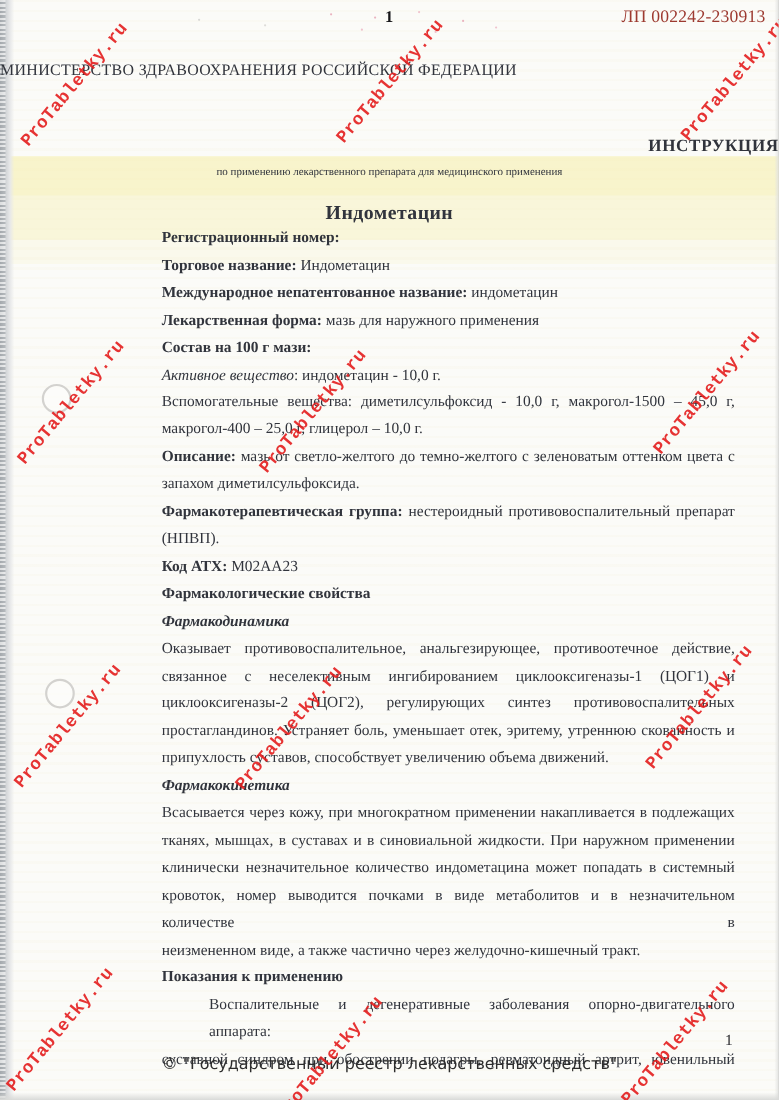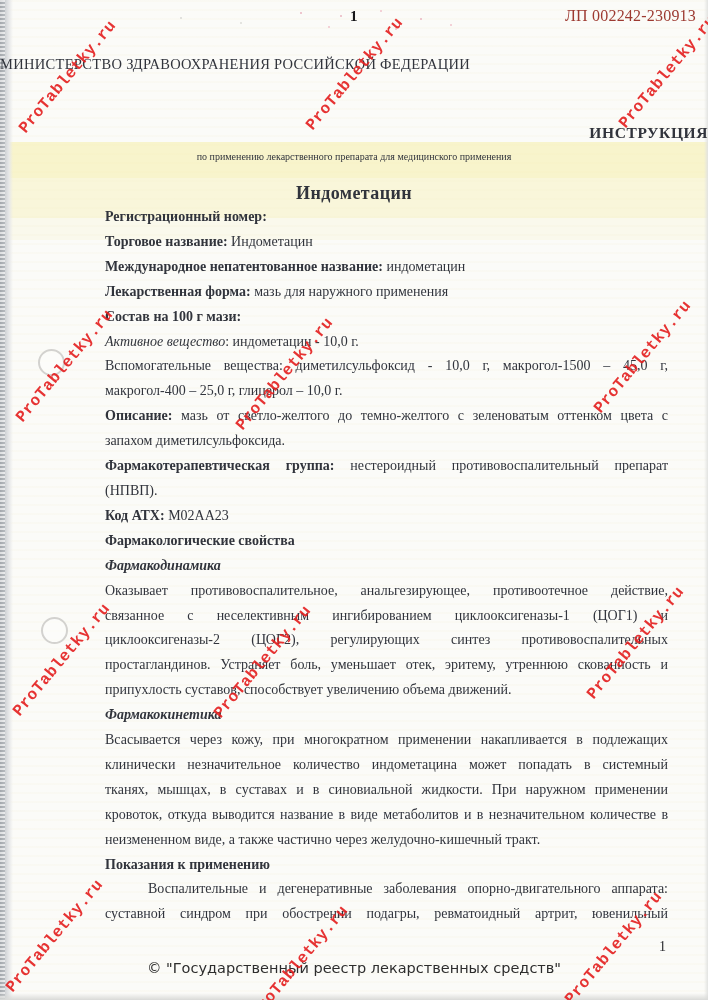--- a/index.html
+++ b/index.html
@@ -38,21 +38,21 @@
                95px 16px 0 #eec0ca,-120px 5px 0 #d9d9d6,-60px 10px 0 #dddcd8,150px 12px 0 #f0c3cd;}
   
   .pagenum-top{position:absolute;left:350px;top:8px;font-size:15px;font-weight:bold;color:#17171a;}
   .regcode{position:absolute;right:12px;top:7px;font-size:16px;color:var(--reg-color,#9d3a31);letter-spacing:.2px;}
   .ministry{position:absolute;left:0;top:56px;width:100%;text-align:left;font-size:14.5px;letter-spacing:.3px;}
   .doc-title{position:absolute;left:0;top:124px;width:100%;text-align:right;font-size:15.5px;font-weight:bold;letter-spacing:.6px;}
   .doc-subtitle{position:absolute;left:0;top:151px;width:100%;text-align:center;font-size:10px;}
   .drug-name{position:absolute;left:0;top:183px;width:100%;text-align:center;font-size:18px;font-weight:bold;letter-spacing:.4px;}
   
   .doc-body{position:absolute;left:105px;top:205px;width:563px;font-size:14px;line-height:24.9px;}
-  .ln{min-height:24.9px;}
+  .ln{min-height:24.9px;margin-left:42px;}
   .ln.j{text-align:justify;text-align-last:justify;}
   
   .wm{position:absolute;font-family:"Liberation Mono",monospace;font-weight:bold;font-size:16px;
     letter-spacing:.5px;opacity:.9;white-space:nowrap;
     transform:translate(-50%,-50%) rotate(-50deg);pointer-events:none;}
   
   .footer-copy{position:absolute;left:0;top:960px;width:100%;text-align:center;
     font-family:"DejaVu Sans",sans-serif;font-size:14.5px;color:#2d2d2d;}
   .pagenum-bottom{position:absolute;right:42px;top:939px;font-size:14px;color:#2a2a2e;}
 </style>
@@ -98,23 +98,23 @@
       <div class="ln"><span style="font-weight: bold;">Код АТХ:</span><span> М02АА23</span></div>
       <div class="ln"><span style="font-weight: bold;">Фармакологические свойства</span></div>
       <div class="ln"><span style="font-weight: bold; font-style: italic;">Фармакодинамика</span></div>
       <div class="ln j"><span>Оказывает противовоспалительное, анальгезирующее, противоотечное действие,</span></div>
       <div class="ln j"><span>связанное с неселективным ингибированием циклооксигеназы-1 (ЦОГ1) и</span></div>
       <div class="ln j"><span>циклооксигеназы-2 (ЦОГ2), регулирующих синтез противовоспалительных</span></div>
       <div class="ln j"><span>простагландинов. Устраняет боль, уменьшает отек, эритему, утреннюю скованность и</span></div>
       <div class="ln"><span>припухлость суставов, способствует увеличению объема движений.</span></div>
       <div class="ln"><span style="font-weight: bold; font-style: italic;">Фармакокинетика</span></div>
       <div class="ln j"><span>Всасывается через кожу, при многократном применении накапливается в подлежащих</span></div>
+      <div class="ln j"><span>тканях, мышцах, в суставах и в синовиальной жидкости. При наружном применении</span></div>
       <div class="ln j"><span>клинически незначительное количество индометацина может попадать в системный</span></div>
-      <div class="ln j"><span>тканях, мышцах, в суставах и в синовиальной жидкости. При наружном применении</span></div>
-      <div class="ln j"><span>кровоток, откуда выводится название в виде метаболитов и в незначительном количестве в</span></div>
+      <div class="ln j"><span>кровоток, номер выводится почками в виде метаболитов и в незначительном количестве в</span></div>
       <div class="ln"><span>неизмененном виде, а также частично через желудочно-кишечный тракт.</span></div>
       <div class="ln"><span style="font-weight: bold;">Показания к применению</span></div>
       <div class="ln j" style="padding-left: 43px;"><span>Воспалительные и дегенеративные заболевания опорно-двигательного аппарата:</span></div>
       <div class="ln j"><span>суставной синдром при обострении подагры, ревматоидный артрит, ювенильный</span></div>
     </div>
 
   <div class="footer-copy">© "Государственный реестр лекарственных средств"</div>
   <div class="pagenum-bottom">1</div>
 
 <div class="wm" style="left: 68px; top: 77px; color: rgb(228, 30, 30);">ProTabletky.ru</div>

